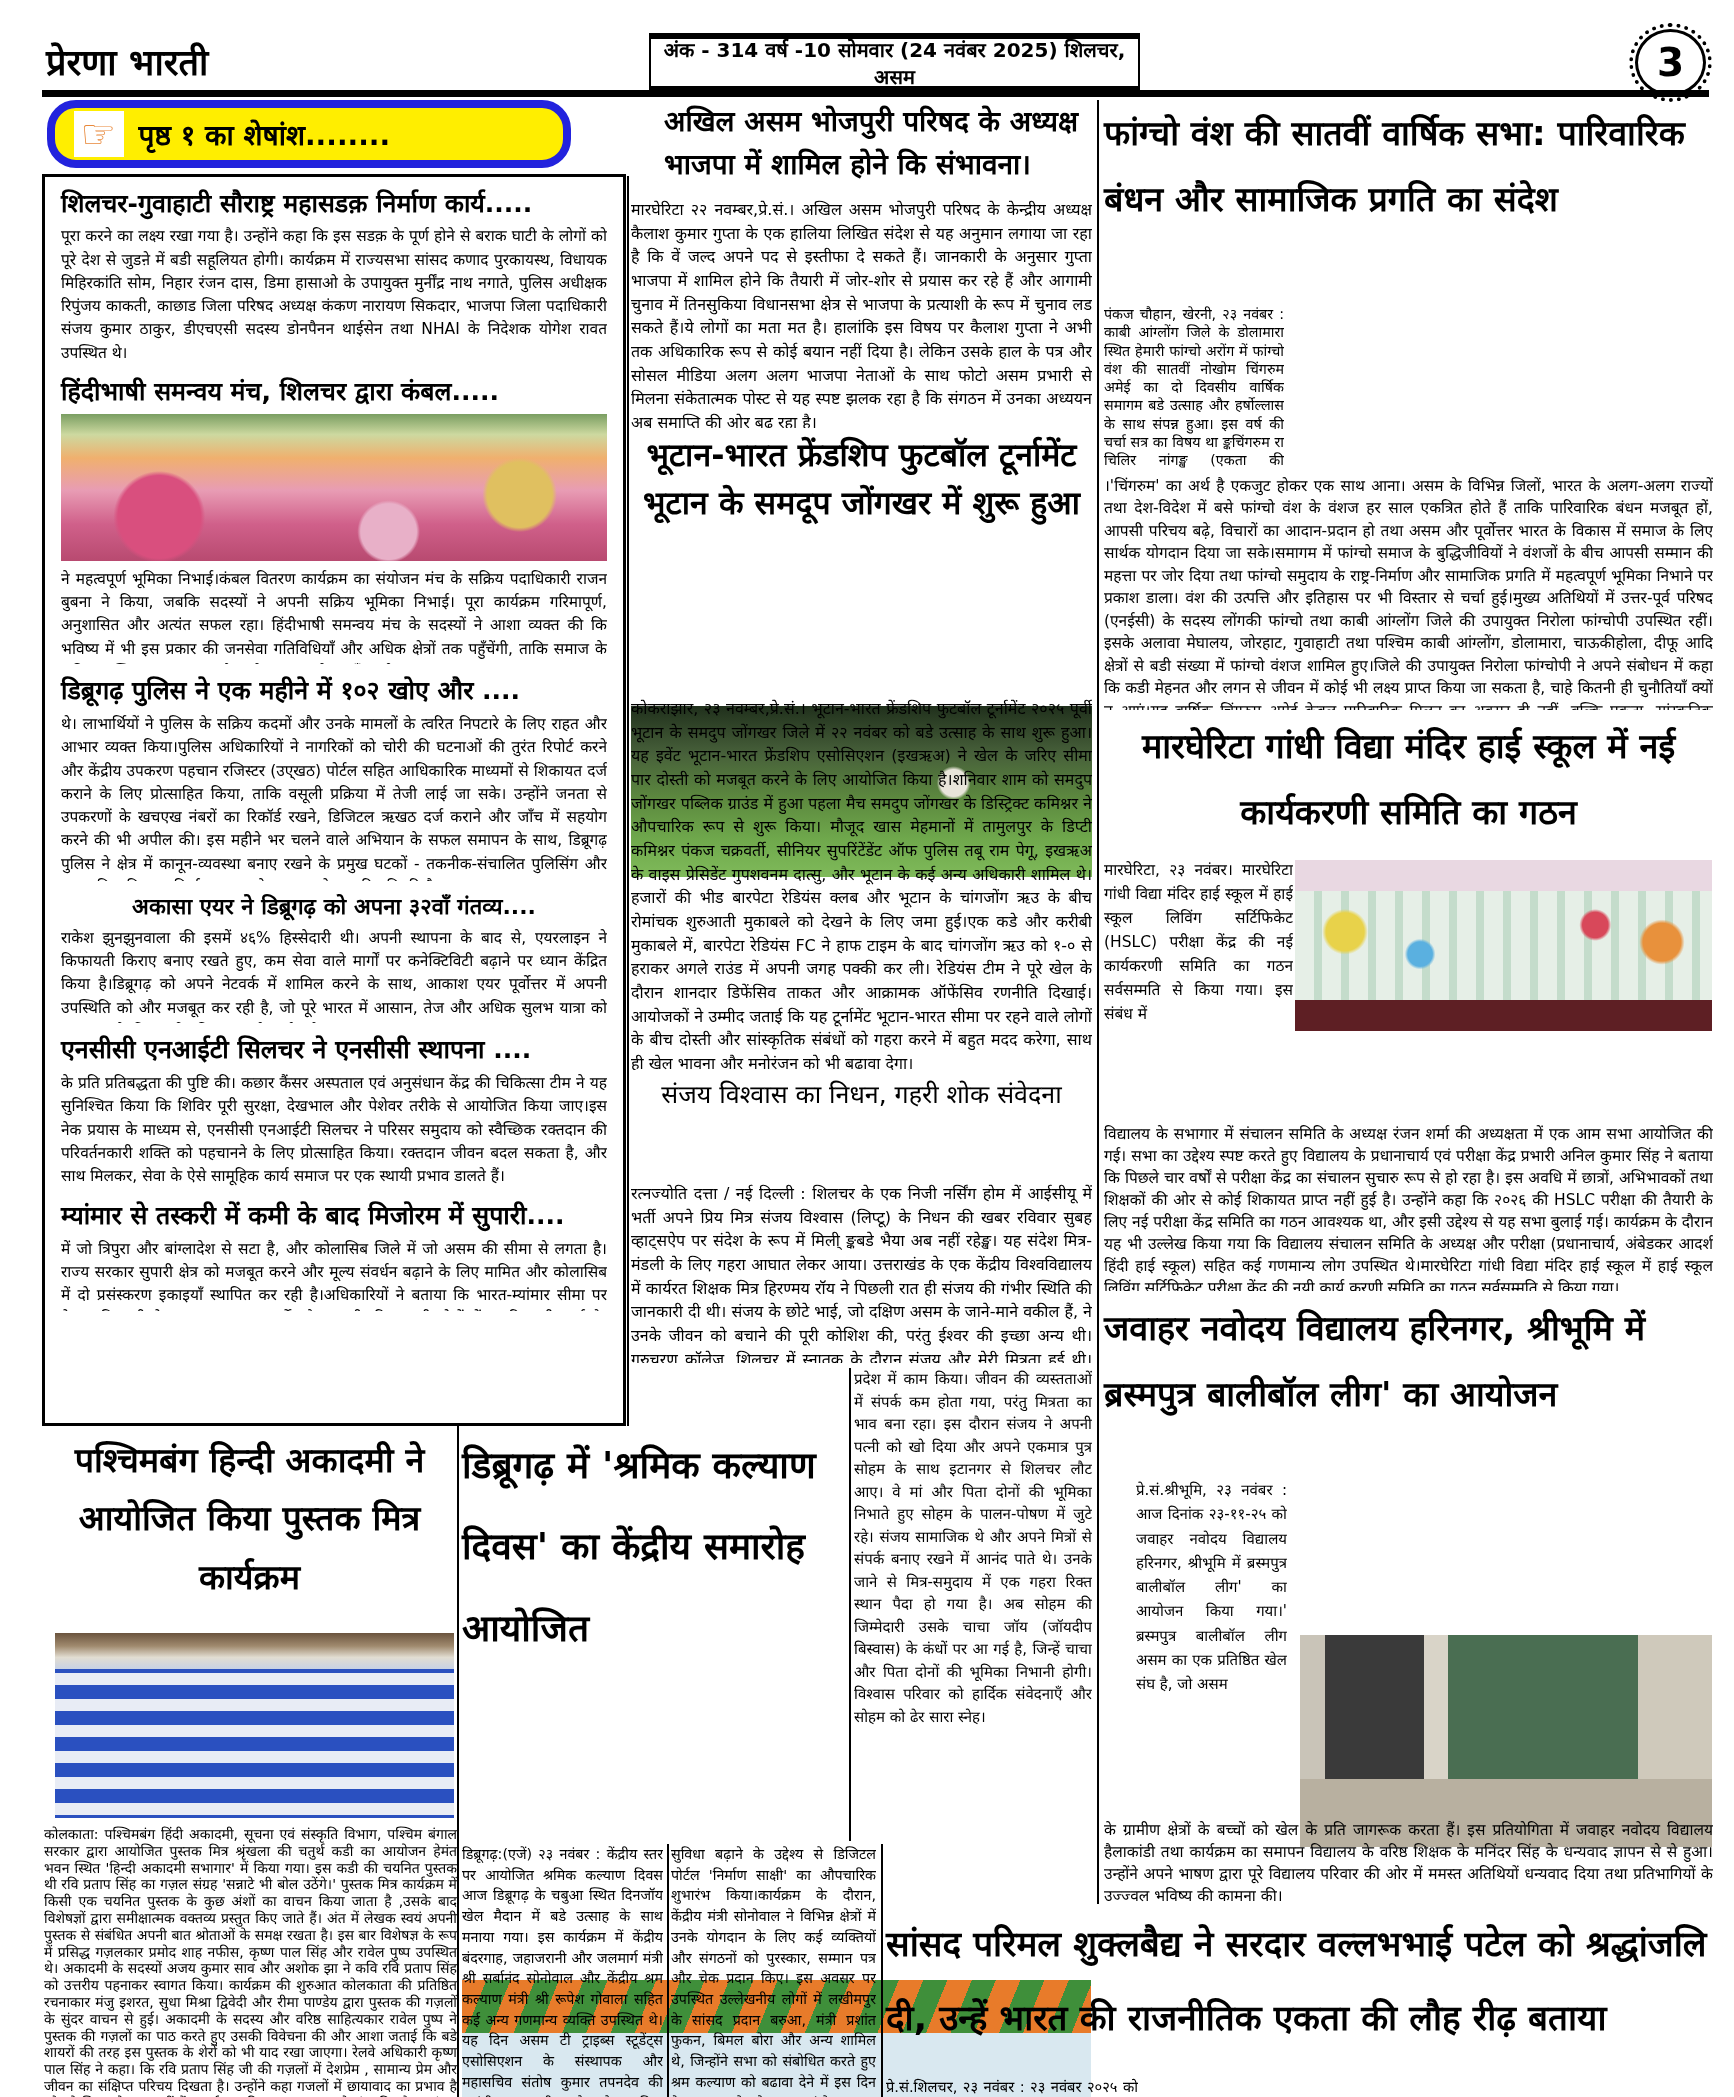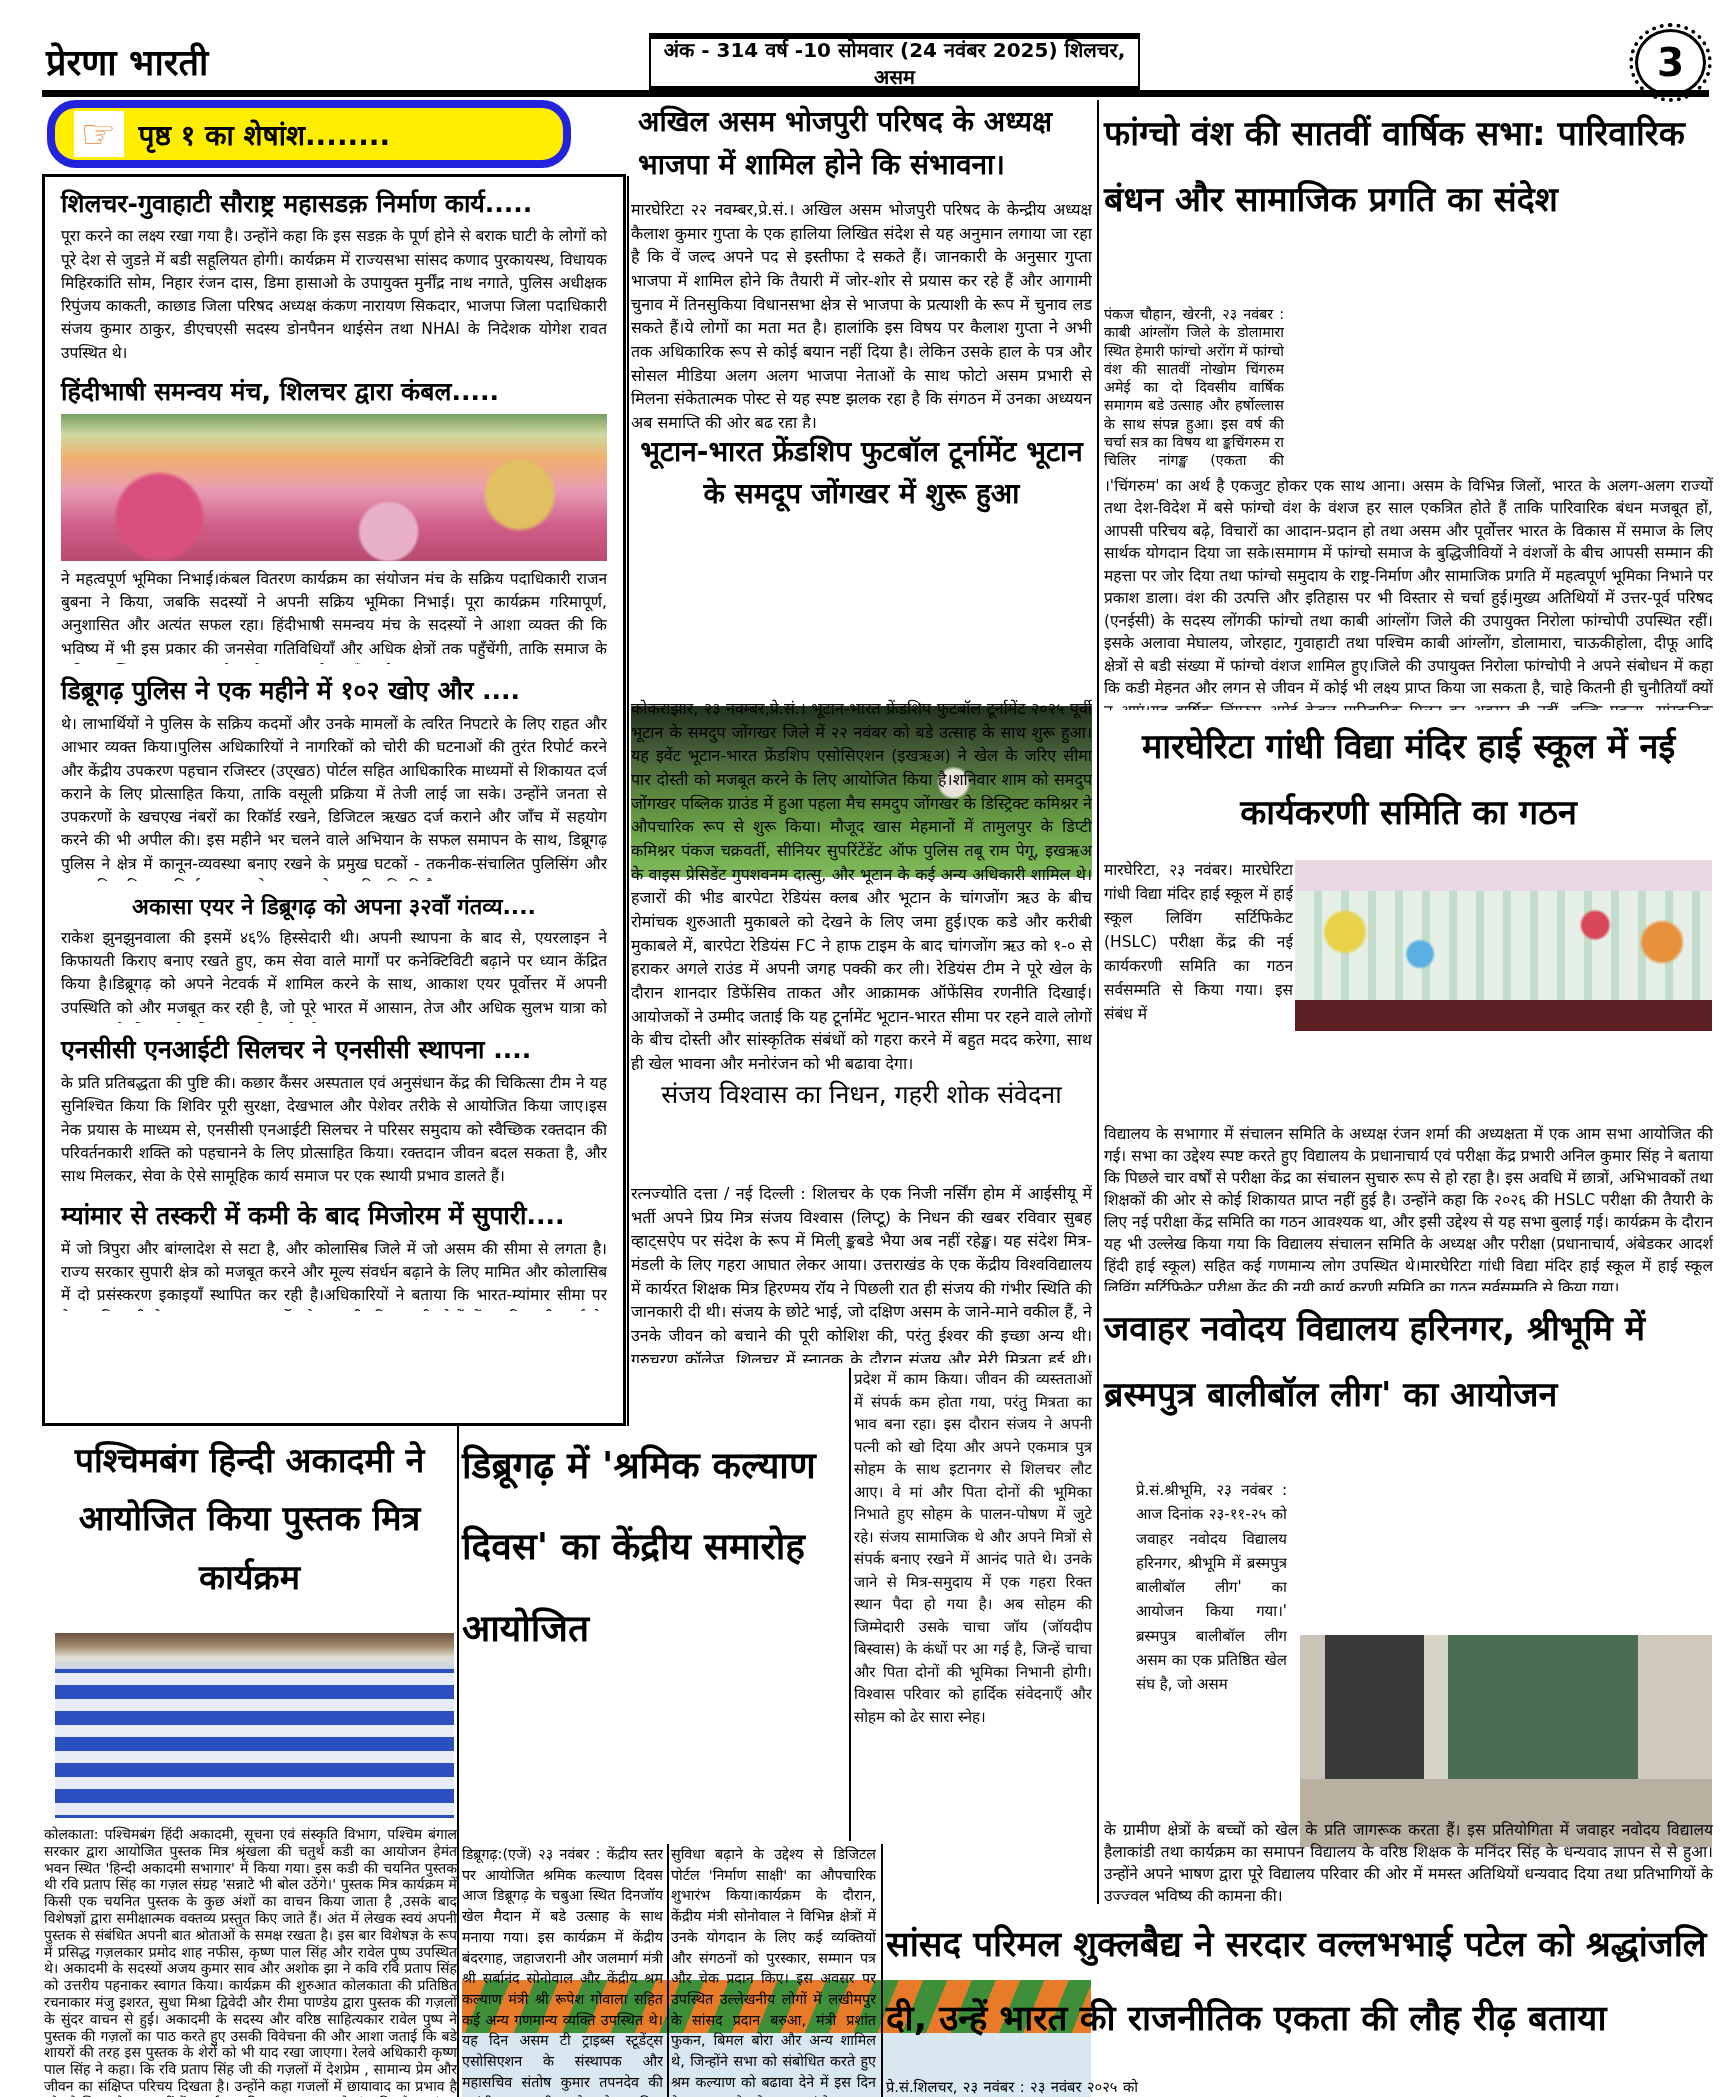--- a/index.html
+++ b/index.html
@@ -37,23 +37,23 @@
   #l2-photo{height:147px;margin:6.7px 0;}
   .clamp6{max-height:143px;} .clamp4{max-height:96px;} .clamp7{max-height:168px;}
   .clamp5{max-height:122px;} .clamp3{max-height:73px;}
 
   
   #bl-head{left:42px;top:1431px;width:415px;height:193px;font-size:34px;font-weight:bold;text-align:center;line-height:1.72;}
   #bl-photo{left:55px;top:1633px;width:399px;height:185px;}
   #bl-body{left:44px;top:1826px;width:413px;height:812px;font-size:14px;line-height:1.2;}
 
   
-  #m1-head{left:638px;top:100px;width:461px;height:96px;font-size:28px;line-height:1.55;}
+  #m1-head{left:664px;top:100px;width:461px;height:96px;font-size:28px;line-height:1.55;}
   #m1-body{left:631px;top:198px;width:461px;height:230px;font-size:16px;line-height:1.48;}
-  #m2-head{left:631px;top:431px;width:461px;height:88px;font-size:28px;line-height:1.5;font-weight:bold;text-align:center;}
+  #m2-head{left:631px;top:431px;width:461px;height:88px;font-size:32px;line-height:1.5;font-weight:bold;text-align:center;}
   #m2-photo{left:631px;top:521px;width:461px;height:171px;}
   #m2-body{left:631px;top:697px;width:461px;height:373px;font-size:16px;line-height:1.48;}
   #m3-head{left:631px;top:1076px;width:461px;height:101px;font-size:25px;line-height:1.55;text-align:center;font-weight:normal;}
   #m3-body1{left:631px;top:1182px;width:461px;height:181px;font-size:16px;line-height:1.48;}
   #m3-body2{left:854px;top:1368px;width:238px;height:473px;font-size:15px;line-height:1.5;}
   #m4-head{left:462px;top:1425px;width:388px;height:189px;font-size:37px;line-height:2.2;font-weight:bold;}
   #m4-photo{left:462px;top:1624px;width:629px;height:204px;}
   #m4-cola{left:462px;top:1844px;width:201px;height:793px;font-size:14.3px;line-height:1.45;}
   #m4-colb{left:671px;top:1844px;width:205px;height:793px;font-size:14.3px;line-height:1.45;}
 

